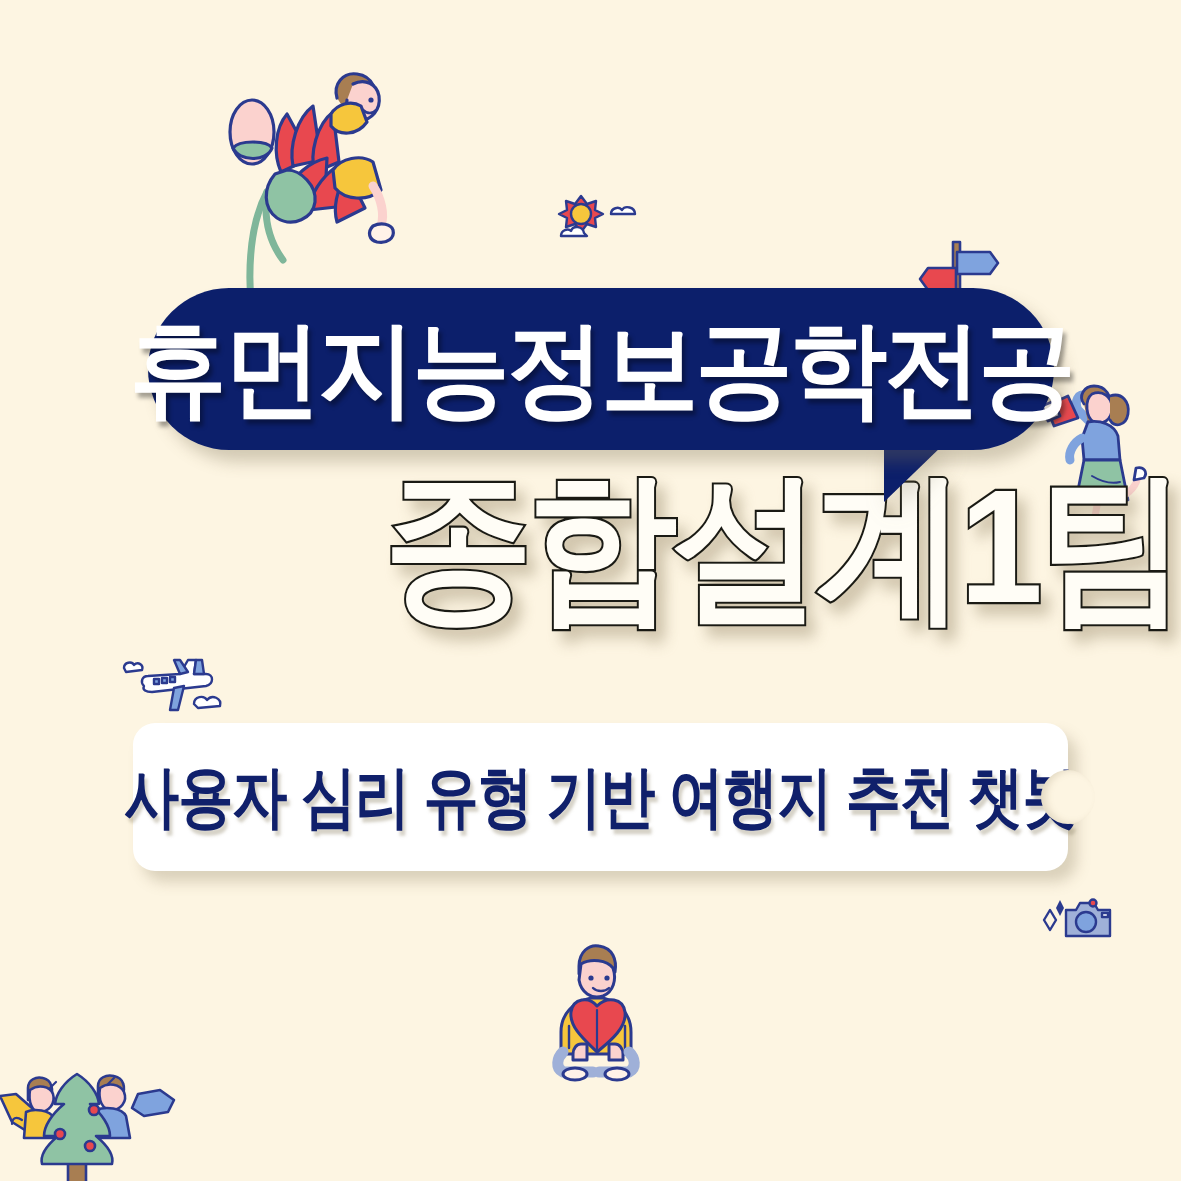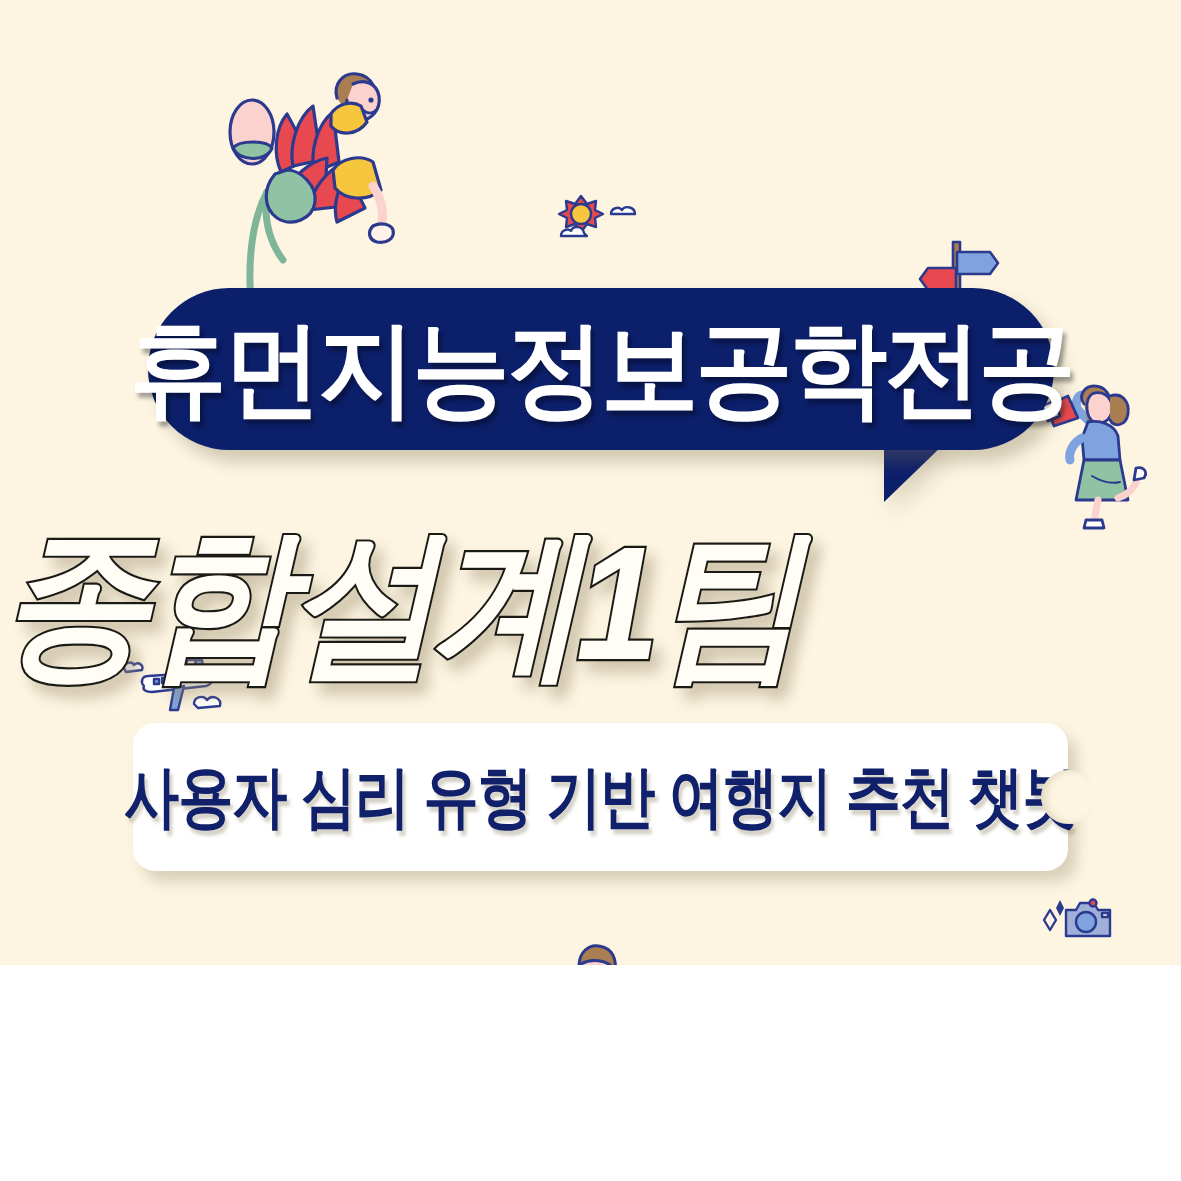--- a/index.html
+++ b/index.html
@@ -10,21 +10,21 @@
   body {
     width: 1181px;
     height: 1181px;
     overflow: hidden;
     font-family: "Liberation Sans", "DejaVu Sans", sans-serif;
   }
 
   #poster {
     position: relative;
     width: 1181px;
-    height: 965px;
+    height: 1181px;
     background: #FDF5E2;
     overflow: hidden;
   }
 
   
   .deco {
     position: absolute;
     pointer-events: none;
   }
   .deco svg { display: block; overflow: visible; }
@@ -74,25 +74,24 @@
     white-space: nowrap;
     transform: scaleX(1.06) scaleY(1.14);
     text-shadow: 3px 4px 4px rgba(0, 0, 0, 0.35);
     padding: 0 6px;
   }
 
   
   #team-heading {
     position: absolute;
     left: 0;
-    top: 524px;
+    top: 467px;
     width: 1181px;
-    text-align: left;
+    text-align: right;
     z-index: 3;
-    font-style: italic;
   }
   #team-heading-text {
     display: inline-block;
     color: #FFFDF6;
     font-family: "Liberation Sans", "DejaVu Sans", sans-serif;
     font-weight: 700;
     font-size: 150px;
     line-height: 1.06;
     letter-spacing: -6px;
     white-space: nowrap;

